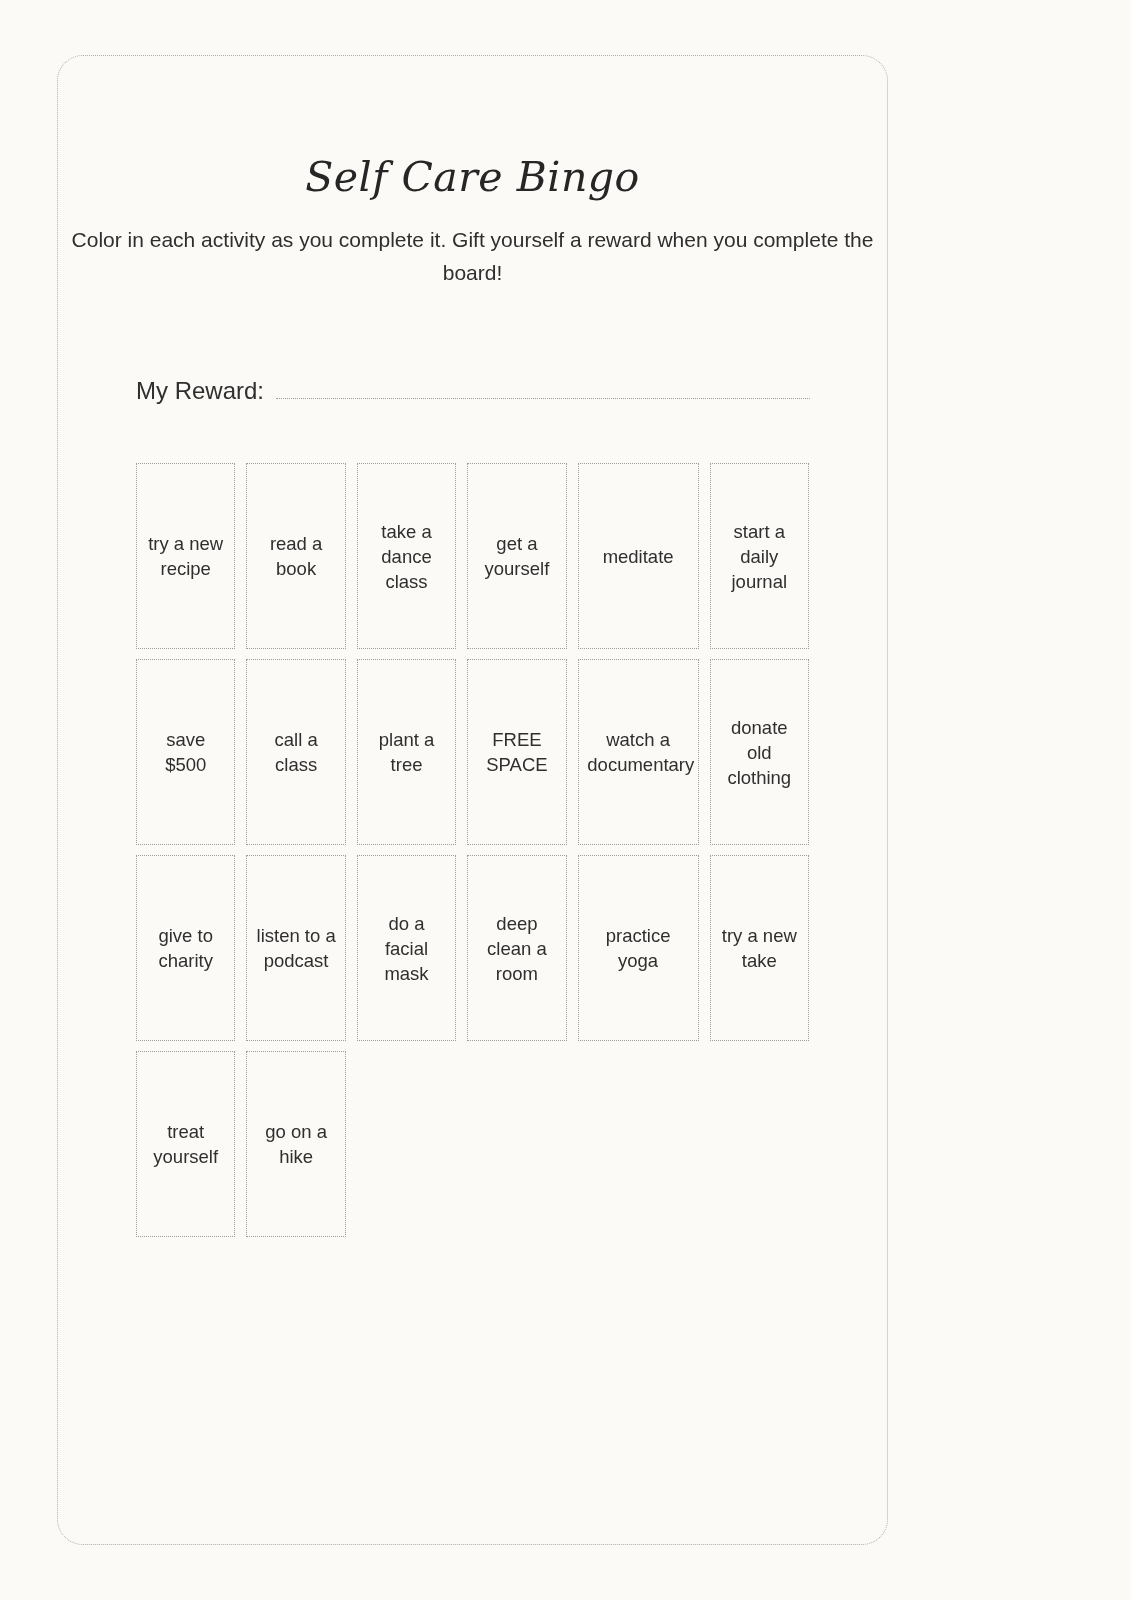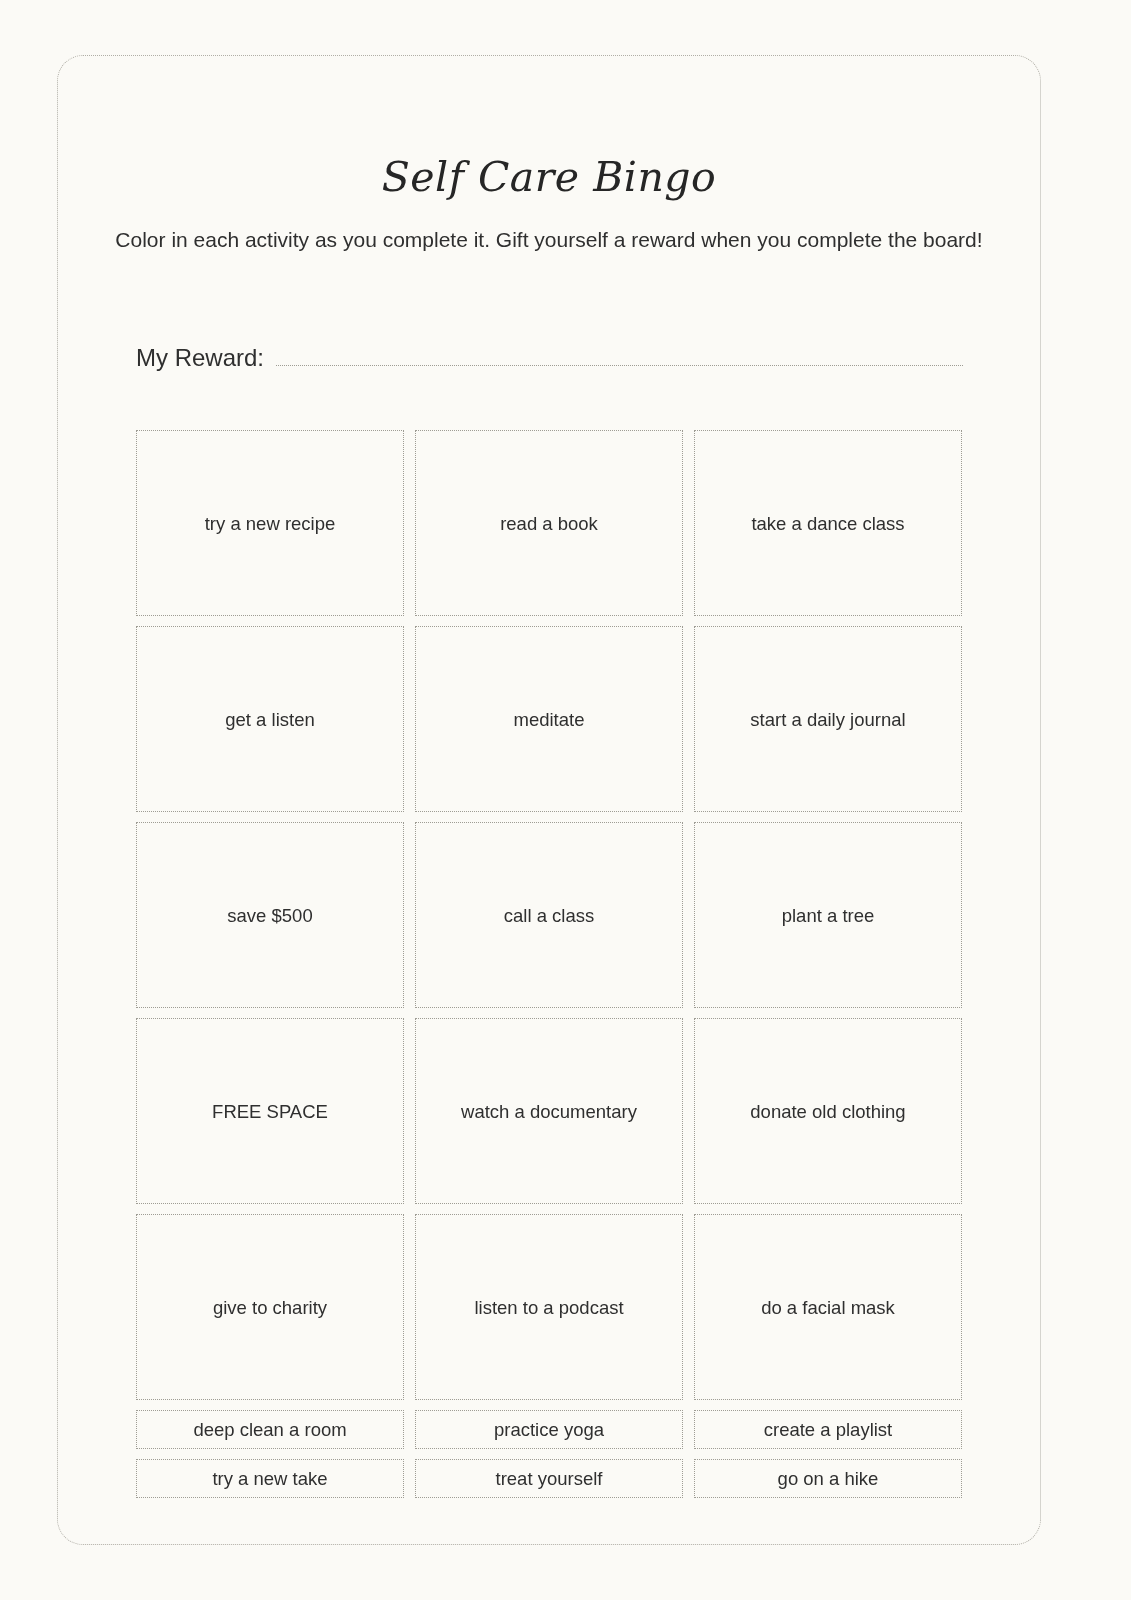--- a/index.html
+++ b/index.html
@@ -11,21 +11,21 @@
     height: 1600px;
     background: #fbfaf6;
     font-family: "Liberation Sans", sans-serif;
     color: #2e2e2e;
     overflow: hidden;
   }
   .page {
     position: absolute;
     left: 57px;
     top: 55px;
-    width: 984px;
+    width: 831px;
     height: 1490px;
     border: 1px dotted #b0aea6;
     border-radius: 26px;
     box-sizing: border-box;
     background: #fbfaf6;
   }
   .title {
     text-align: center;
     font-family: "DejaVu Serif", serif;
     font-style: italic;
@@ -57,21 +57,21 @@
   .reward-line {
     flex: 1;
     margin-left: 12px;
     border-bottom: 1px dotted #9e9c94;
     height: 10px;
   }
   .grid {
     margin-top: 58px;
     padding: 0 78px 0 78px;
     display: grid;
-    grid-template-columns: repeat(3, 1fr);
+    grid-template-columns: repeat(6, 1fr);
     grid-template-rows: repeat(5, 186px);
     column-gap: 11px;
     row-gap: 10px;
   }
   .cell {
     border: 1px dotted #9e9c94;
     display: flex;
     align-items: center;
     justify-content: center;
     text-align: center;
@@ -103,21 +103,21 @@
     <div class="cell">
         <span>try a new recipe</span>
       </div>
     <div class="cell">
         <span>read a book</span>
       </div>
     <div class="cell">
         <span>take a dance class</span>
       </div>
     <div class="cell">
-        <span>get a listen</span>
+        <span>get a yourself</span>
       </div>
 
     <div class="cell">
         <span>meditate</span>
       </div>
     <div class="cell">
         <span>start a daily journal</span>
       </div>
     <div class="cell">
         <span>save $500</span>
@@ -149,23 +149,20 @@
         <span>do a facial mask</span>
       </div>
     <div class="cell">
         <span>deep clean a room</span>
       </div>
     <div class="cell">
         <span>practice yoga</span>
       </div>
 
     <div class="cell">
-        <span>create a playlist</span>
-      </div>
-    <div class="cell">
         <span>try a new take</span>
       </div>
     <div class="cell">
         <span>treat yourself</span>
       </div>
     <div class="cell">
         <span>go on a hike</span>
       </div>
   </div>
 </div>

